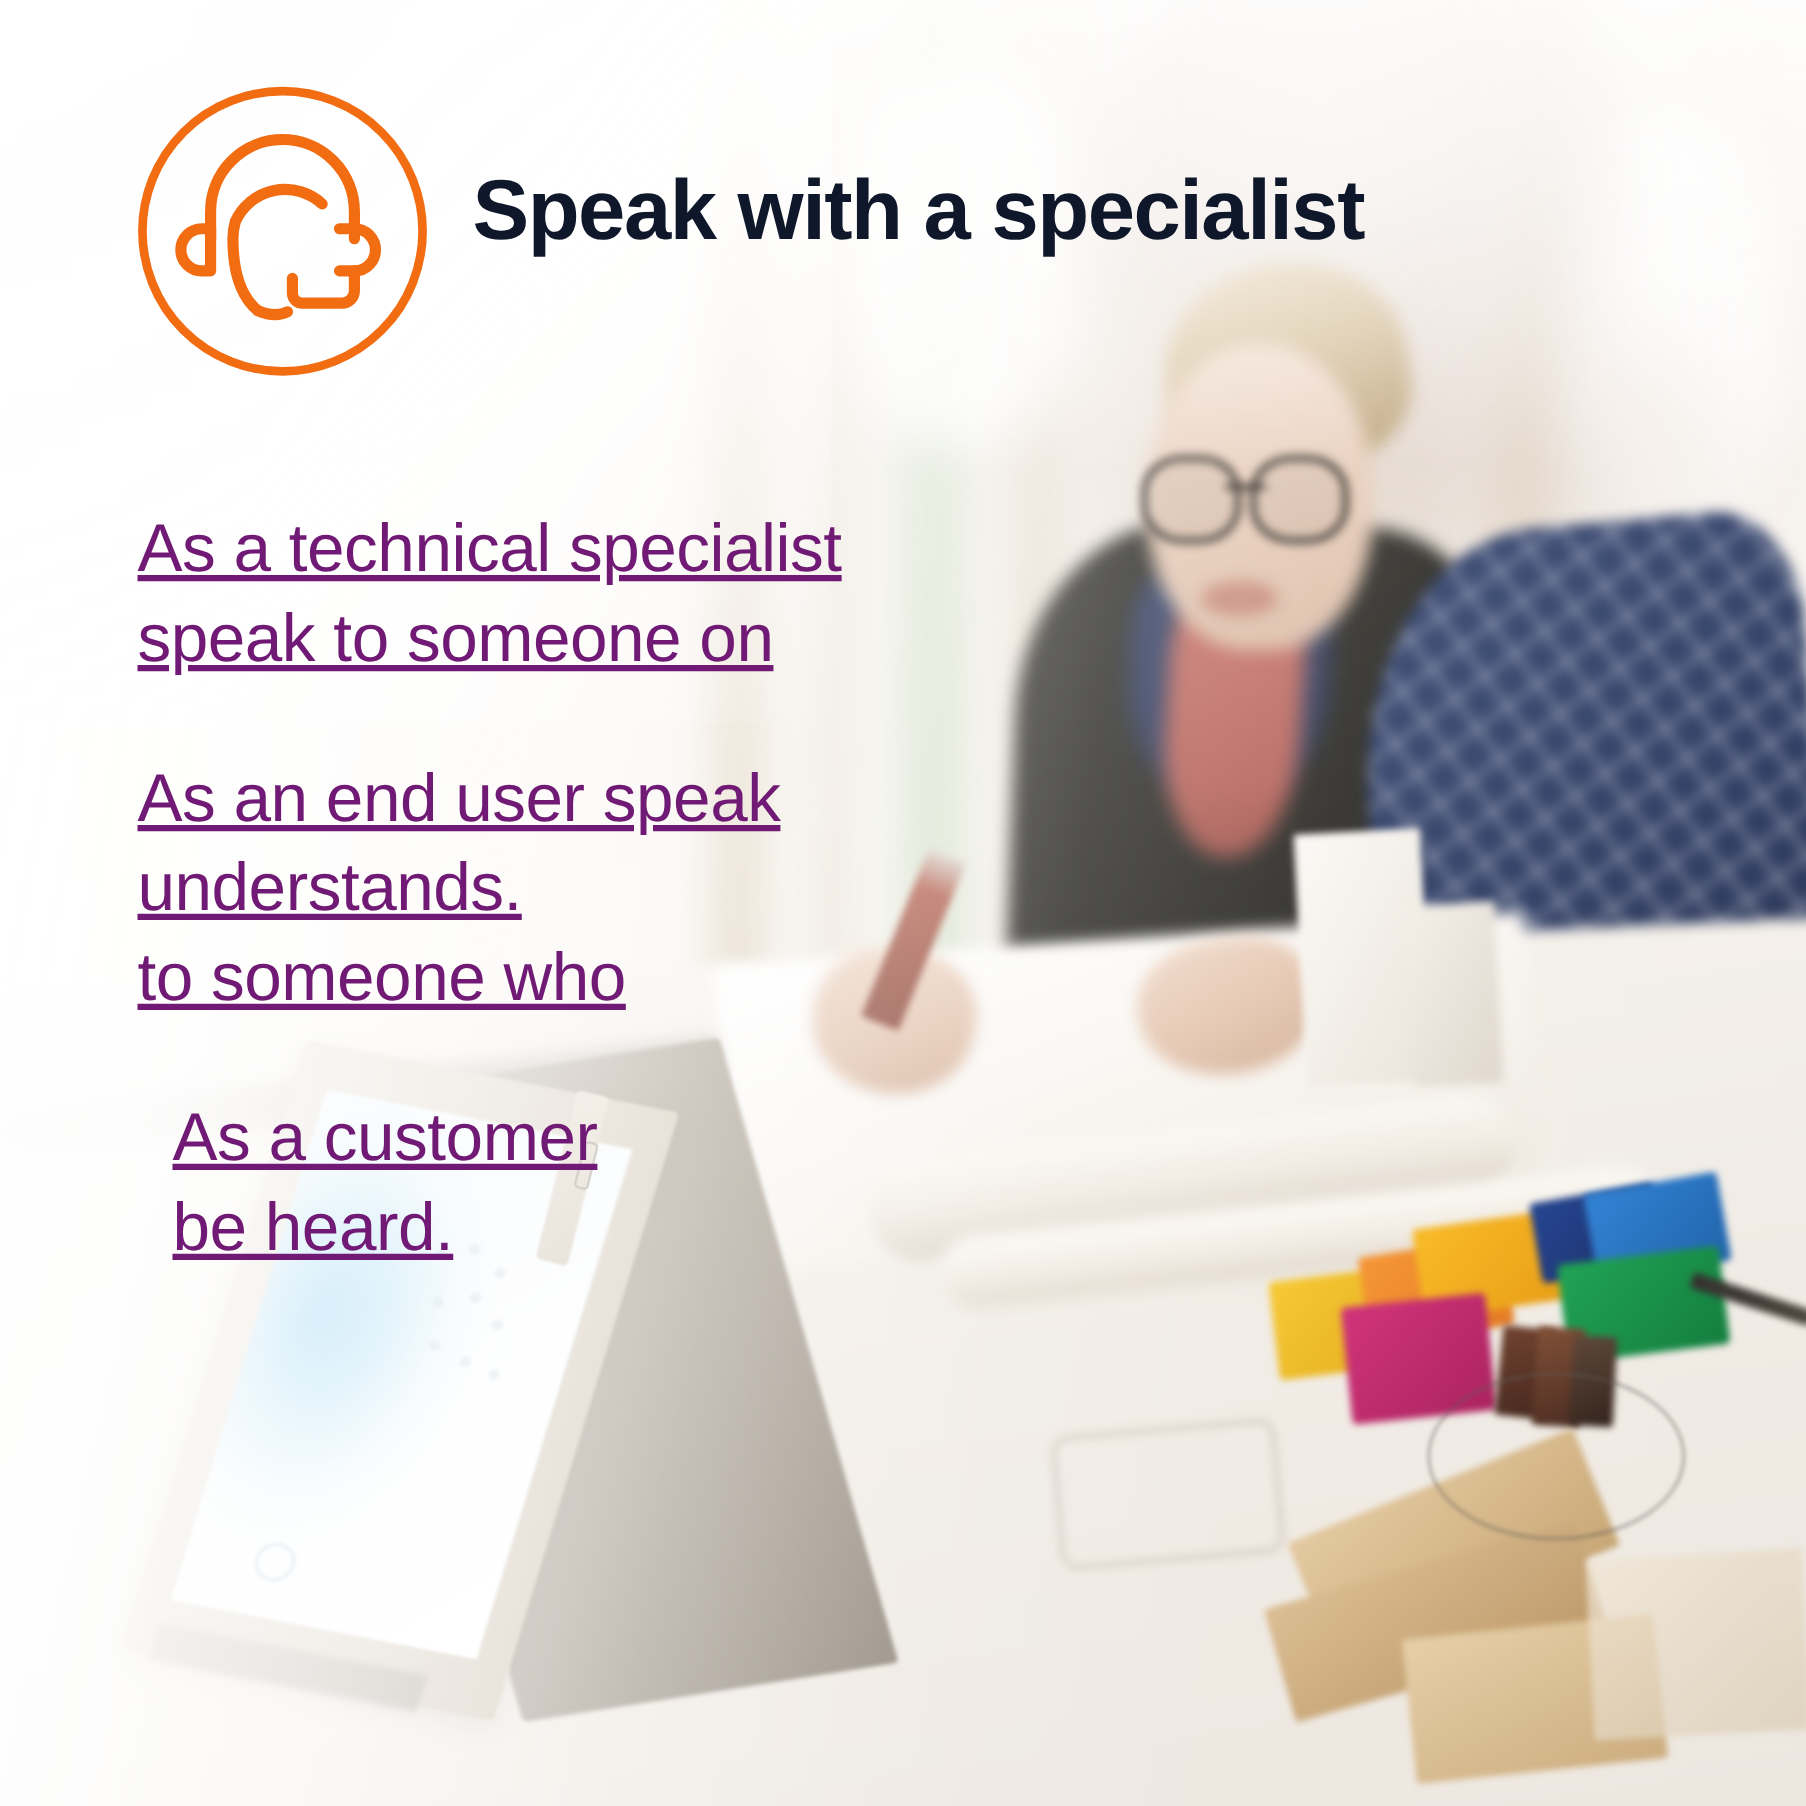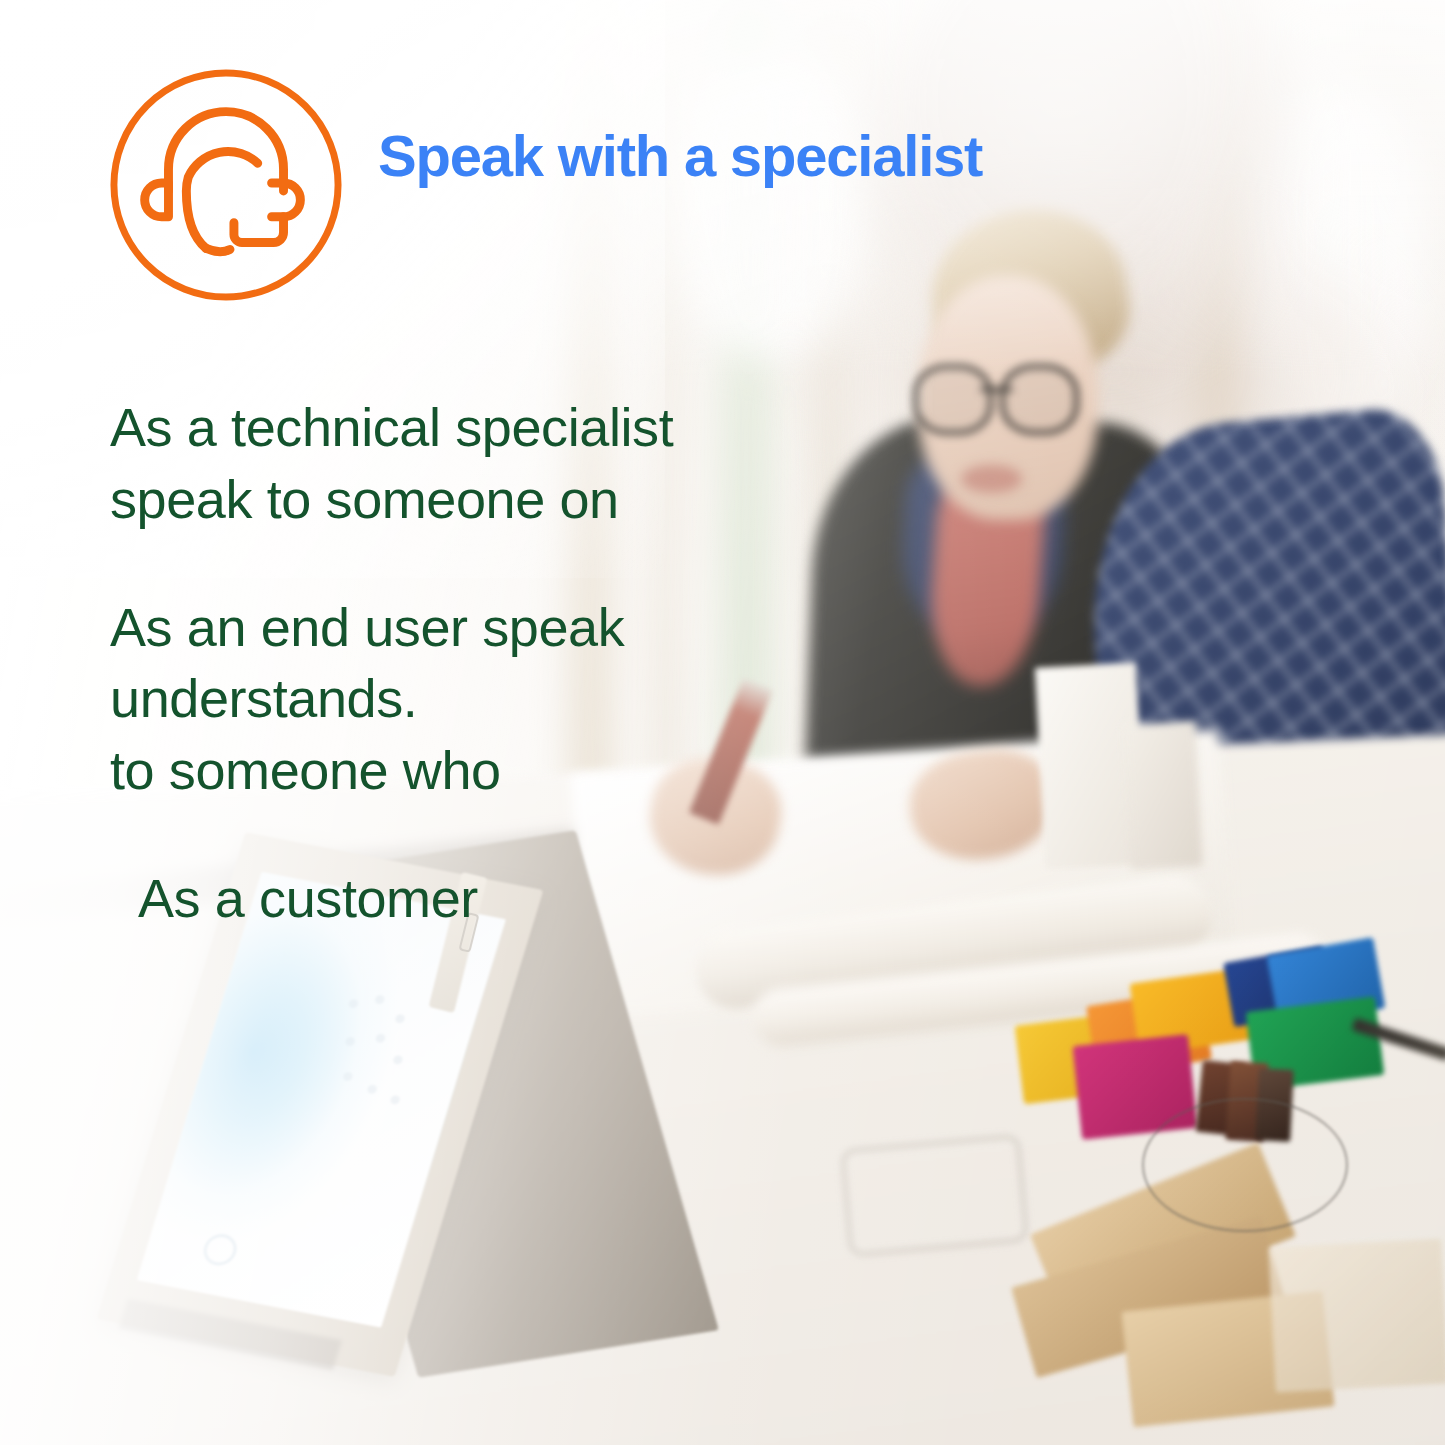--- a/index.html
+++ b/index.html
@@ -350,37 +350,38 @@
     position: absolute;
     left: 107px; top: 66px;
     width: 238px; height: 238px;
   }
   .icon-badge svg { width: 100%; height: 100%; display: block; }
 
   .headline {
     position: absolute;
     left: 378px; top: 85px;
     width: 990px;
-    font-size: 58px;
+    font-size: 68px;
     font-weight: 700;
     line-height: 1.09;
     letter-spacing: -1.2px;
-    color: #3b82f6;
+    color: #0f172a;
   }
   .headline .hl-line { display: block; white-space: nowrap; }
 
   .body-copy {
     position: absolute;
-    left: 110px; top: 392px;
+    left: 110px; top: 404px;
     width: 700px;
-    color: #14532d;
+    color: #701a75;
     font-size: 54px;
     line-height: 1.33;
     letter-spacing: -0.4px;
     font-weight: 400;
+    text-decoration: underline;
   }
   .para { margin: 0 0 56px 0; }
   .para:last-child { margin-bottom: 0; margin-left: 28px; }
   .para .ln { display: block; white-space: nowrap; }
 </style>
 </head>
 <body>
 
 <div id="canvas">
 
@@ -511,17 +512,18 @@
         <span class="ln">As a technical specialist</span>
         <span class="ln">speak to someone on</span>
       </p>
       <p class="para">
         <span class="ln">As an end user speak</span>
         <span class="ln">understands.</span>
         <span class="ln">to someone who</span>
       </p>
       <p class="para">
         <span class="ln">As a customer</span>
+        <span class="ln">be heard.</span>
       </p>
     </div>
 
   </div>
 </div>
 
 </body></html>

